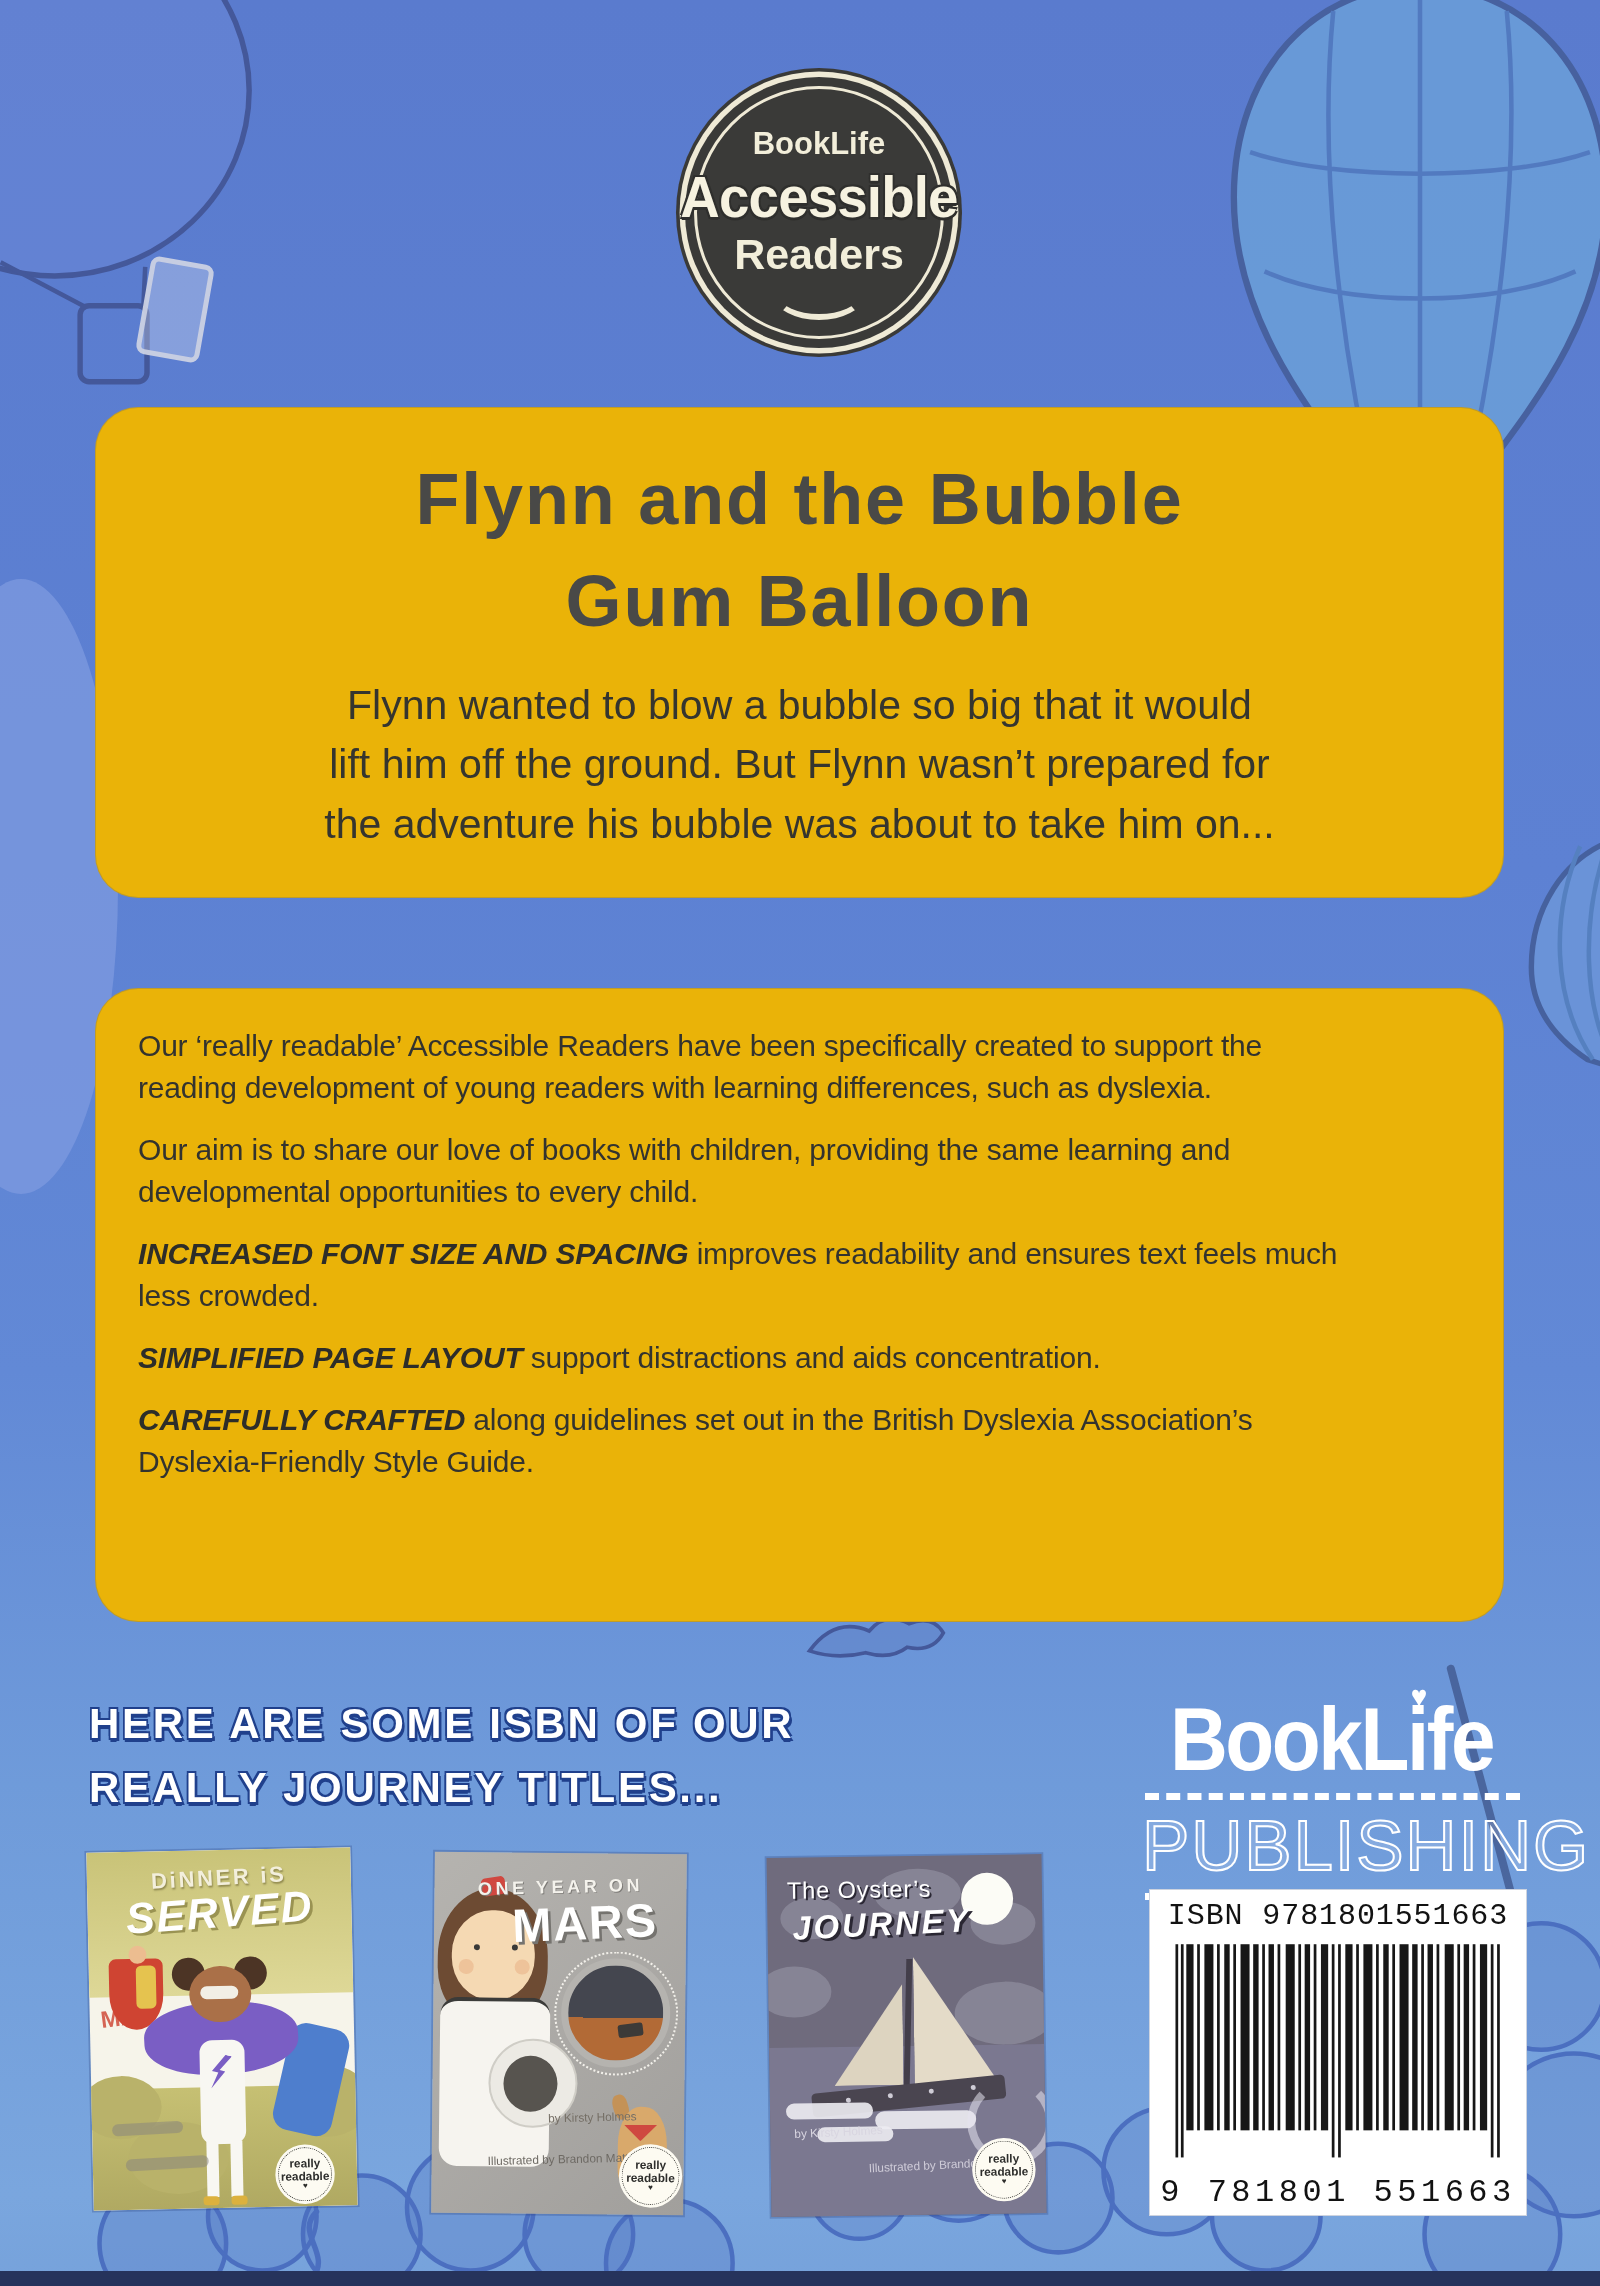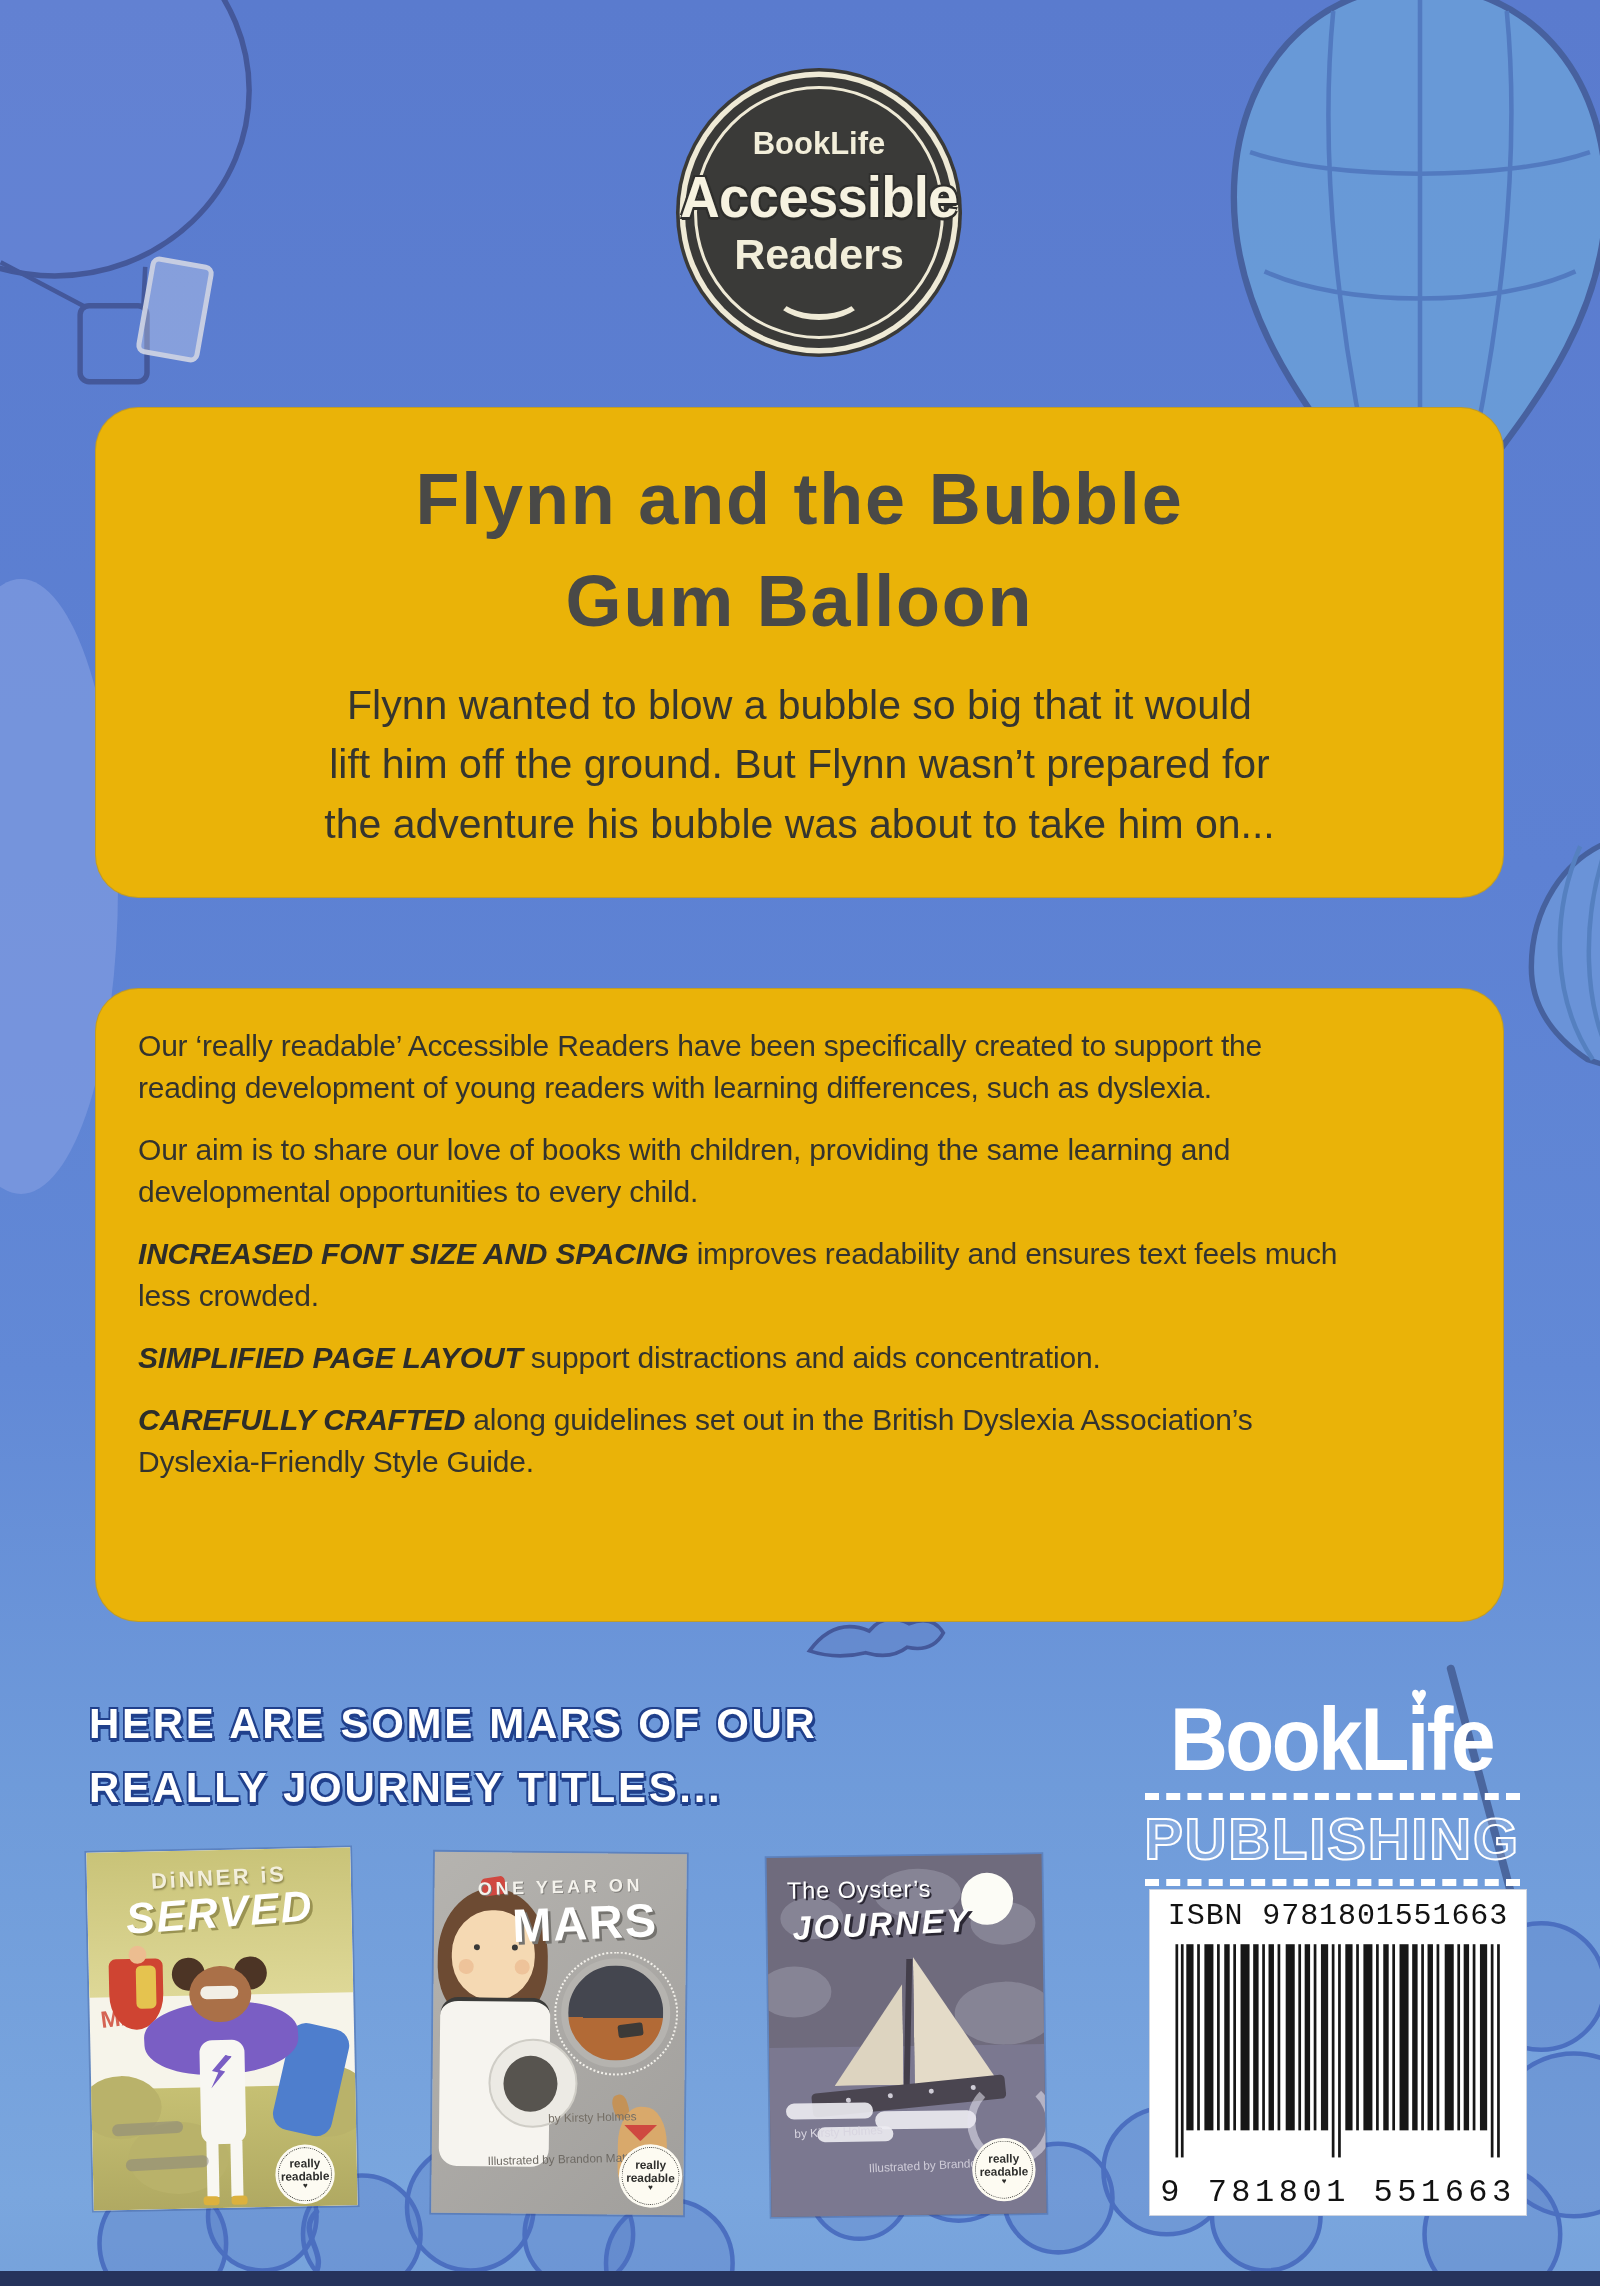--- a/index.html
+++ b/index.html
@@ -49,22 +49,22 @@
   .more-heading{position:absolute;left:89px;top:1692px;font-weight:bold;font-size:42px;line-height:1.52;
         letter-spacing:2.7px;color:#ffffff;z-index:2;
         text-shadow:2.7px 2.7px 0 #20408c,-1.8px -1.8px 0 #20408c,1.8px -1.8px 0 #20408c,-1.8px 1.8px 0 #20408c,0 3.6px 0 #20408c;}
 
   
   .publisher{position:absolute;left:1142px;top:1695px;width:380px;text-align:center;color:#fff;z-index:2;}
   .pub-name{position:relative;display:inline-block;font-size:89px;font-weight:bold;letter-spacing:-2.7px;
         transform:scaleX(.9);line-height:1;}
   .pub-heart{position:absolute;right:76px;top:-14.5px;font-size:31px;line-height:1;color:#fff;}
   .pub-dash{height:0;border-top:7.2px dashed #fff;width:375px;margin:9px auto;}
-  .pub-sub{font-size:58px;letter-spacing:1.8px;color:rgba(255,255,255,.15);
-        -webkit-text-stroke:2px #fff;line-height:1.05;transform:scaleX(1.0);font-weight:bold;}
+  .pub-sub{font-size:71px;letter-spacing:1.8px;color:rgba(255,255,255,.15);
+        -webkit-text-stroke:2px #fff;line-height:1.05;transform:scaleX(1.0);}
 
   
   .barcode{position:absolute;left:1149px;top:1889px;width:378px;height:327px;background:#fff;
         border:0.9px solid #cdd3df;box-sizing:border-box;text-align:center;z-index:3;}
   .bc-label{font-family:"Liberation Mono", monospace;font-size:30px;color:#121212;margin-top:9px;letter-spacing:0.9px;}
   .bc-bars{position:absolute;left:0;top:47px;width:378px;height:262px;}
   .bc-digits{position:absolute;left:0;bottom:3.6px;width:100%;font-family:"Liberation Mono", monospace;
         font-size:32px;letter-spacing:4.5px;color:#121212;background:transparent;}
 
   
@@ -220,21 +220,21 @@
     <p><b></b><span>Our aim is to share our love of books with children, providing the same learning and
 developmental opportunities to every child.</span></p>
     <p><b>INCREASED FONT SIZE AND SPACING</b><span> improves readability and ensures text feels much
 less crowded.</span></p>
     <p><b>SIMPLIFIED PAGE LAYOUT</b><span> support distractions and aids concentration.</span></p>
     <p><b>CAREFULLY CRAFTED</b><span> along guidelines set out in the British Dyslexia Association’s
 Dyslexia-Friendly Style Guide.</span></p>
   </section>
 
   <div class="more-heading">
-    <div>HERE ARE SOME MARS OF OUR</div>
+    <div>HERE ARE SOME ISBN OF OUR</div>
     <div>REALLY JOURNEY TITLES...</div>
   </div>
 
   <div class="publisher">
     <div class="pub-name"><span>BookLife</span><span class="pub-heart">♥</span></div>
     <div class="pub-dash"></div>
     <div class="pub-sub">PUBLISHING</div>
     <div class="pub-dash"></div>
   </div>
 

